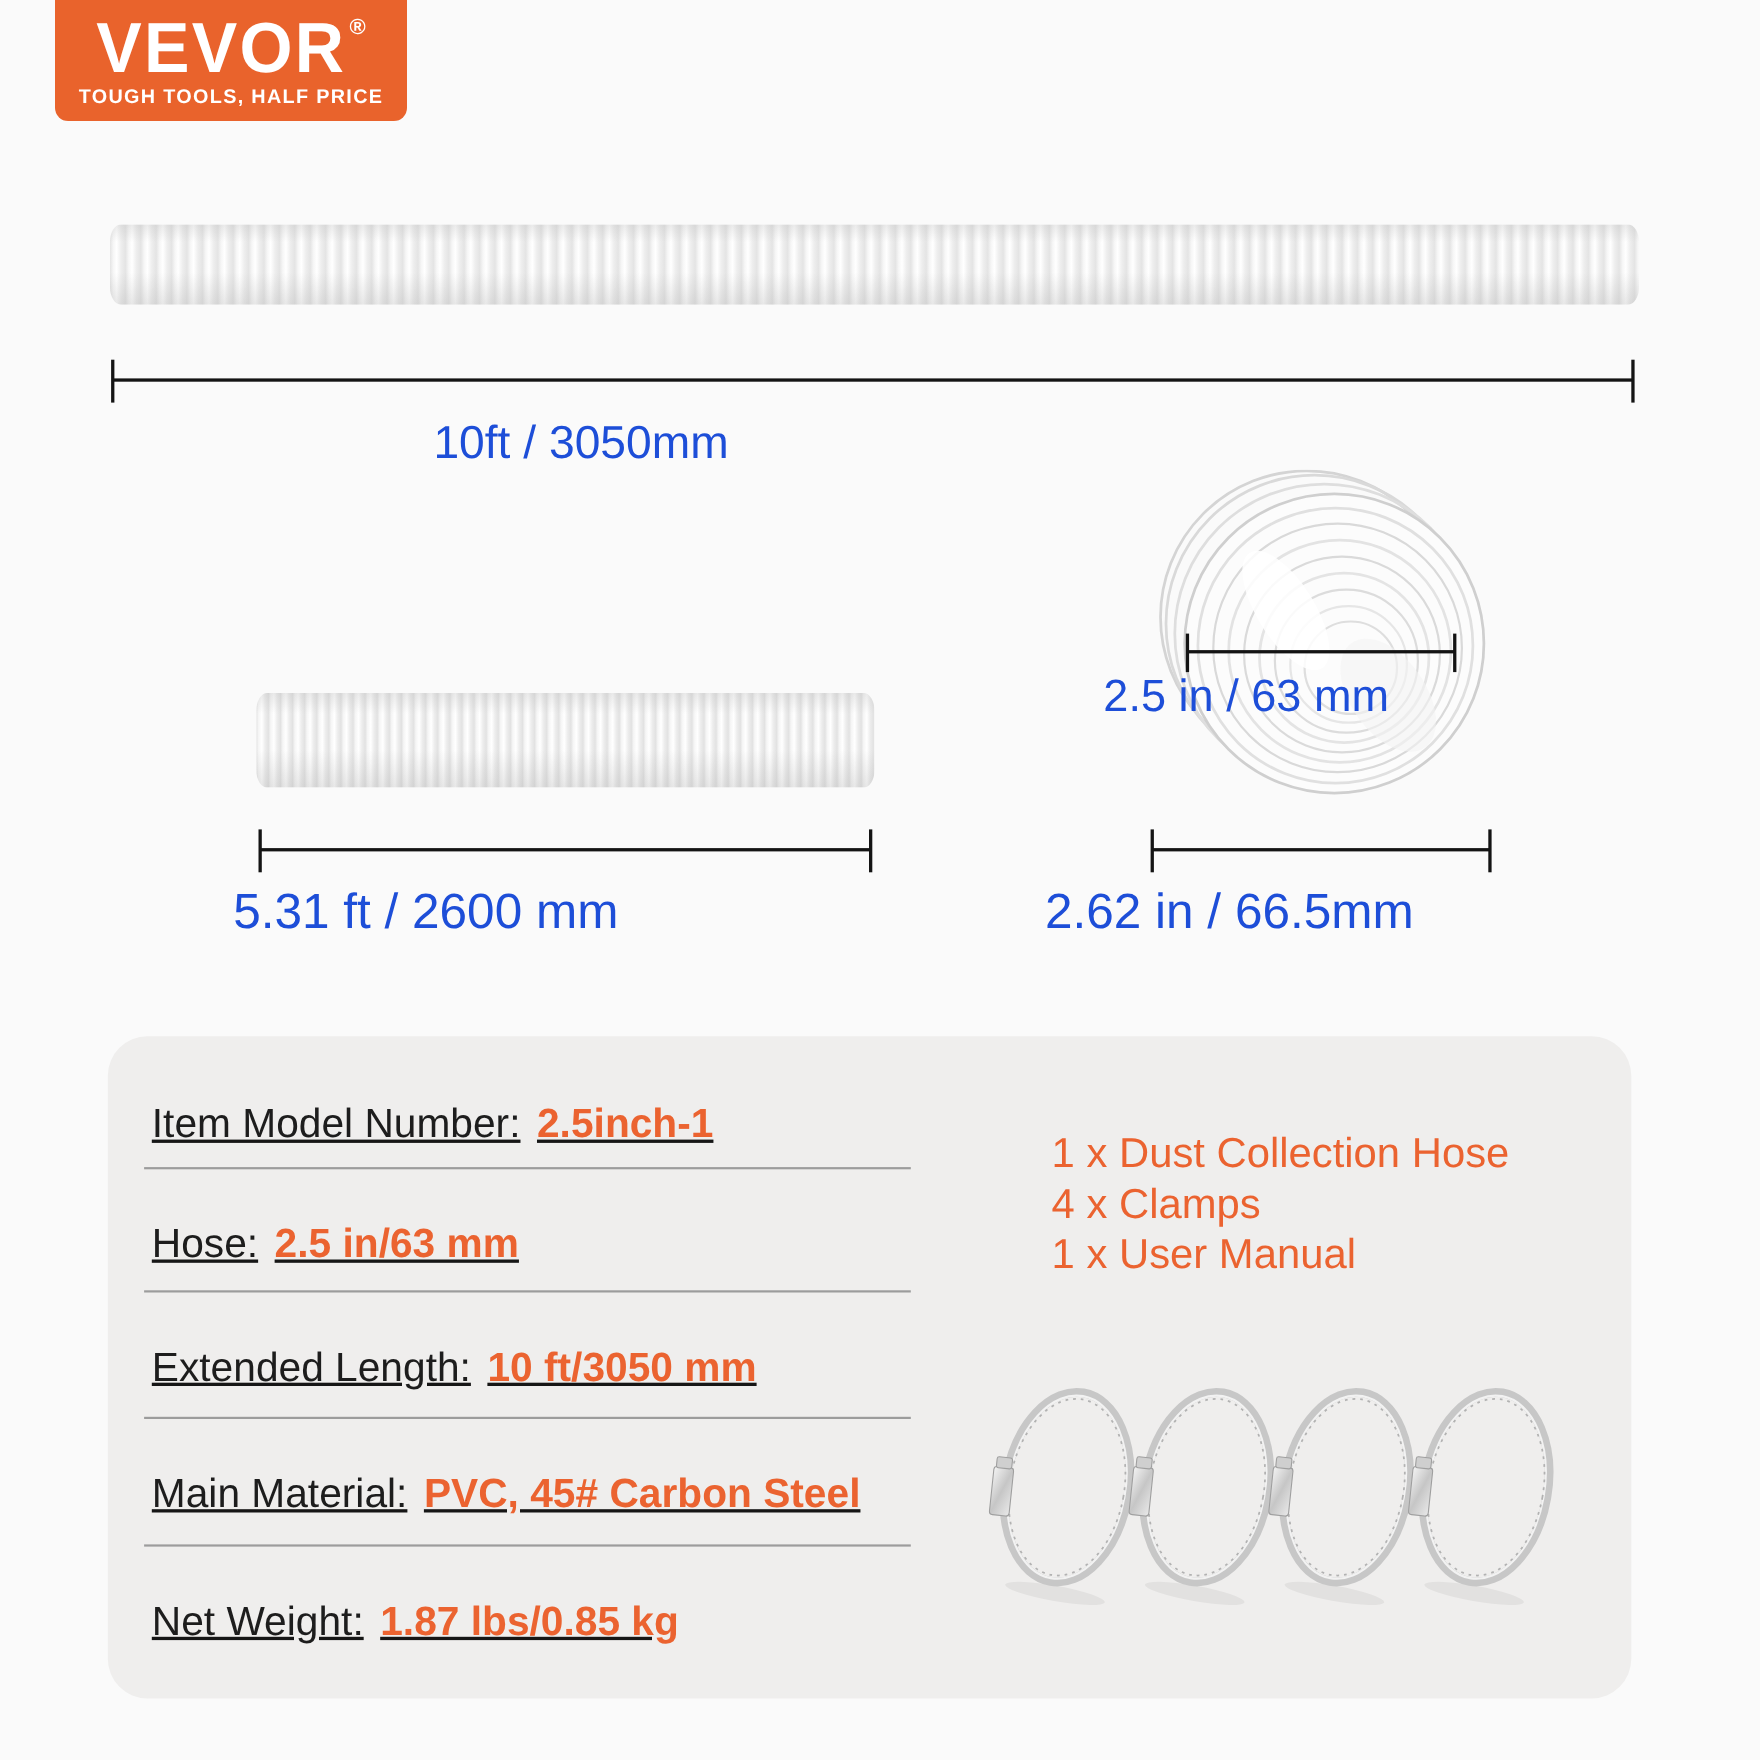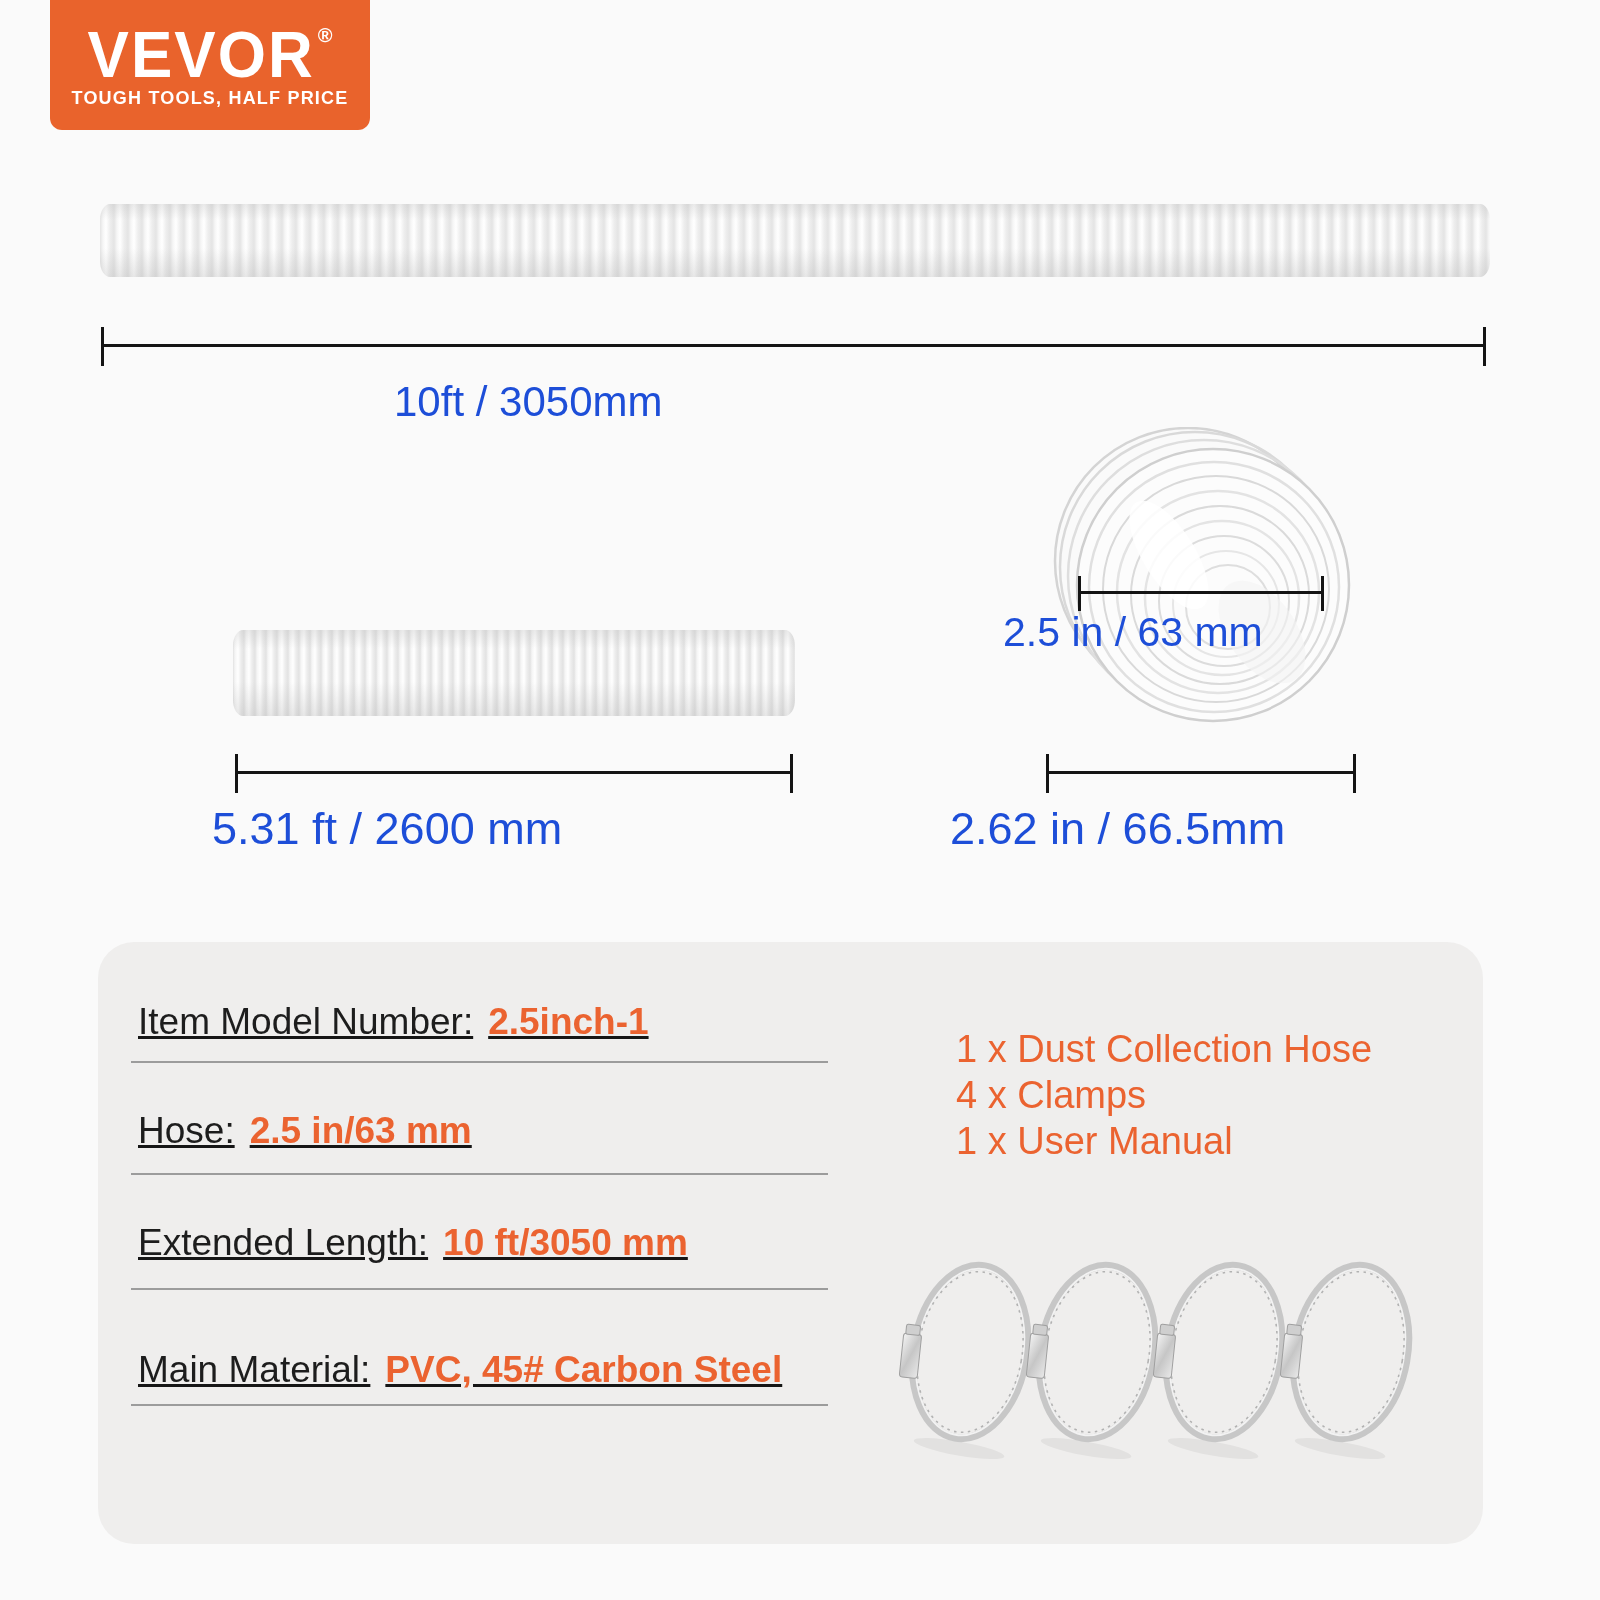--- a/index.html
+++ b/index.html
@@ -7,21 +7,21 @@
   body {
     position: relative;
     background: #fafafa;
     font-family: "Liberation Sans", sans-serif;
     overflow: hidden;
     color: #161616;
   }
 
   
   .logo-box {
-    position: absolute; left: 50px; top: 0; width: 320px; height: 130px;
+    position: absolute; left: 50px; top: 0; width: 320px; height: 110px;
     background: #E9632C; border-radius: 0 0 12px 12px;
     display: flex; flex-direction: column; align-items: center; justify-content: center;
     color: #ffffff; text-align: center;
   }
   .brand-line { line-height: 1; margin-top: 2px; white-space: nowrap; }
   .brand-name {
     font-size: 62px; font-weight: bold; letter-spacing: 2px;
     transform: scaleY(1.04); display: inline-block;
   }
   .brand-reg { font-size: 20px; vertical-align: 34px; font-weight: bold; margin-left: 3px; }
@@ -74,21 +74,21 @@
     position: absolute; left: 98px; top: 942px; width: 1385px; height: 602px;
     background: #efeeed; border-radius: 36px;
   }
   .spec-row {
     position: absolute; left: 40px; height: 44px; line-height: 44px;
     display: flex; align-items: baseline; gap: 15px; white-space: nowrap; text-decoration: underline;
   }
   .spec-label { font-size: 37px; color: #1d1d1d; }
   .spec-value { font-size: 37px; font-weight: bold; color: #EB6330; }
   .row-1 { top: 58px; }  .row-2 { top: 167px; } .row-3 { top: 279px; }
-  .row-4 { top: 394px; margin-top: 12px; } .row-5 { top: 510px; }
+  .row-4 { top: 394px; } .row-5 { top: 510px; }
   .divider {
     position: absolute; left: 33px; width: 697px; height: 2px; background: #9c9c9c;
   }
   .div-1 { top: 119px; } .div-2 { top: 231px; } .div-3 { top: 346px; } .div-4 { top: 462px; }
 
   .contents {
     position: absolute; left: 858px; top: 84px;
     font-size: 38px; font-weight: normal; color: #EB6330; line-height: 46px; white-space: nowrap;
   }
   .clamps-svg { position: absolute; left: 782px; top: 308px; width: 550px; height: 210px; }
@@ -156,20 +156,24 @@
     <span class="spec-value">10 ft/3050 mm</span>
   </div>
   <div class="divider div-3"></div>
 
   <div class="spec-row row-4">
     <span class="spec-label">Main Material:</span>
     <span class="spec-value">PVC, 45# Carbon Steel</span>
   </div>
   <div class="divider div-4"></div>
 
+  <div class="spec-row row-5">
+    <span class="spec-label">Net Weight:</span>
+    <span class="spec-value">1.87 lbs/0.85 kg</span>
+  </div>
 
   <div class="contents">
     <div>1 x Dust Collection Hose</div>
     <div>4 x Clamps</div>
     <div>1 x User Manual</div>
   </div>
 
   <svg class="clamps-svg" viewBox="0 0 550 210">
     <defs>
       <linearGradient id="sg" x1="0" y1="0" x2="1" y2="1">

